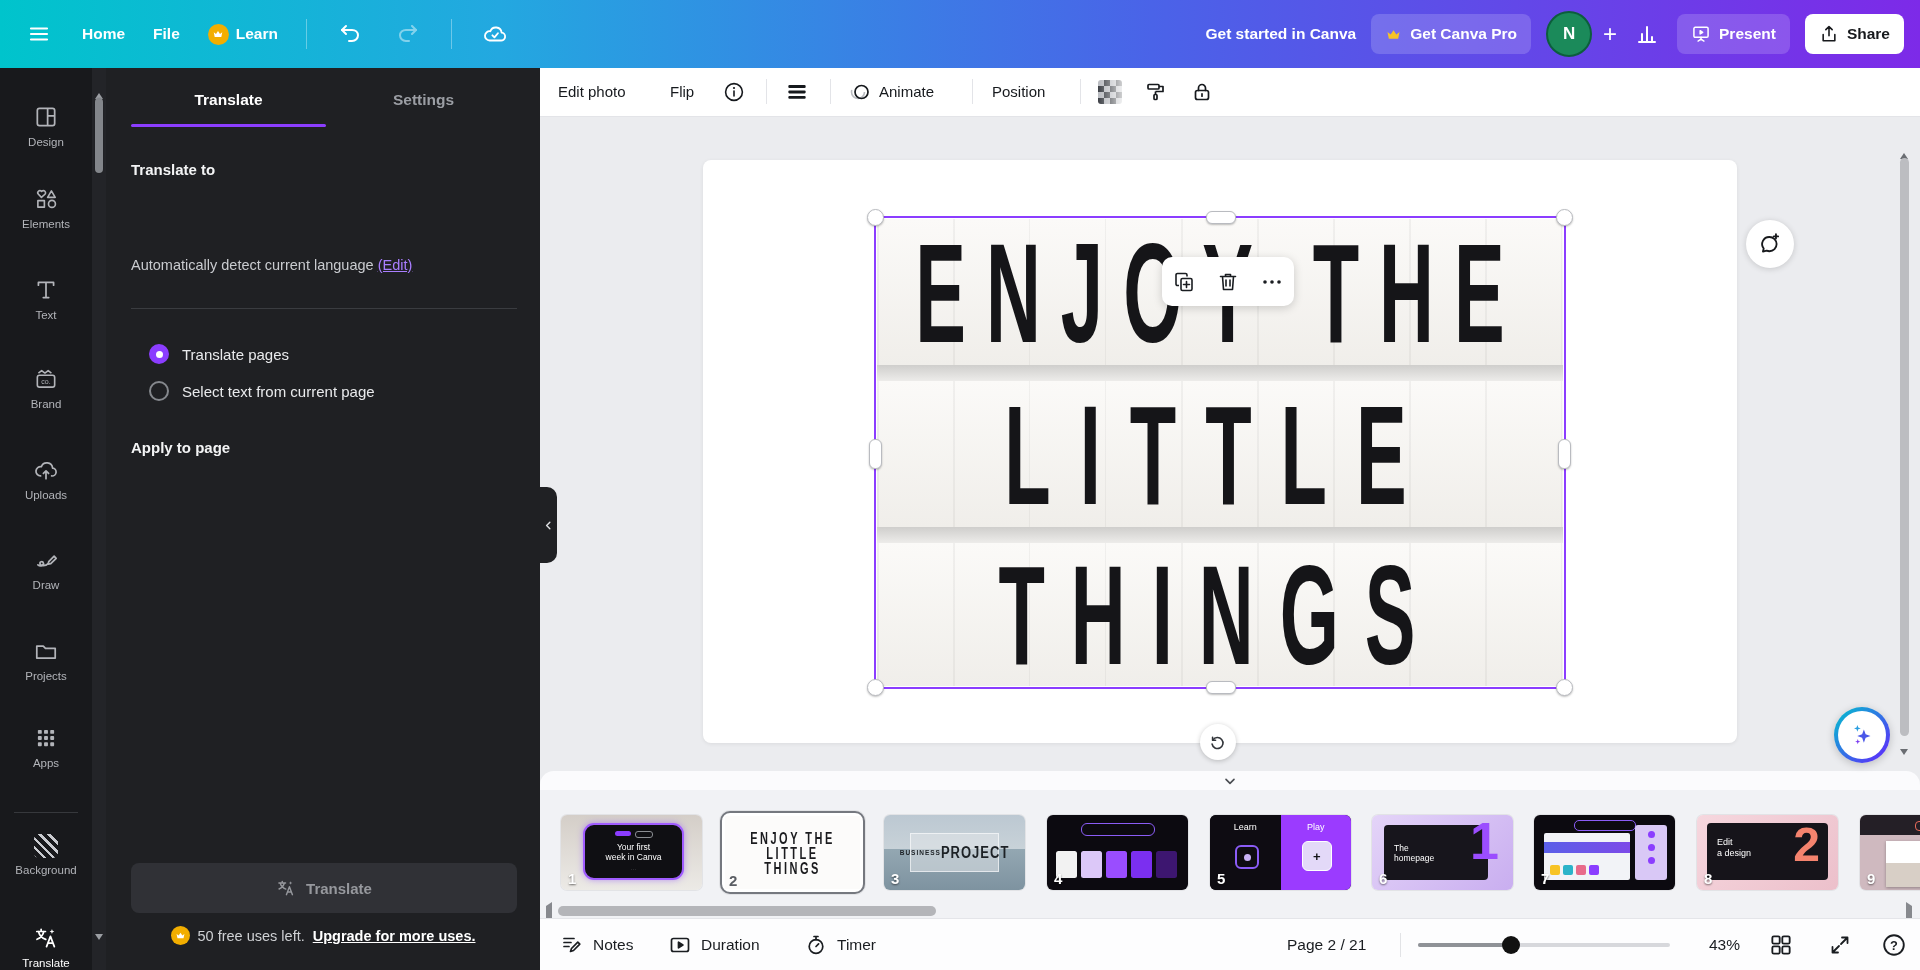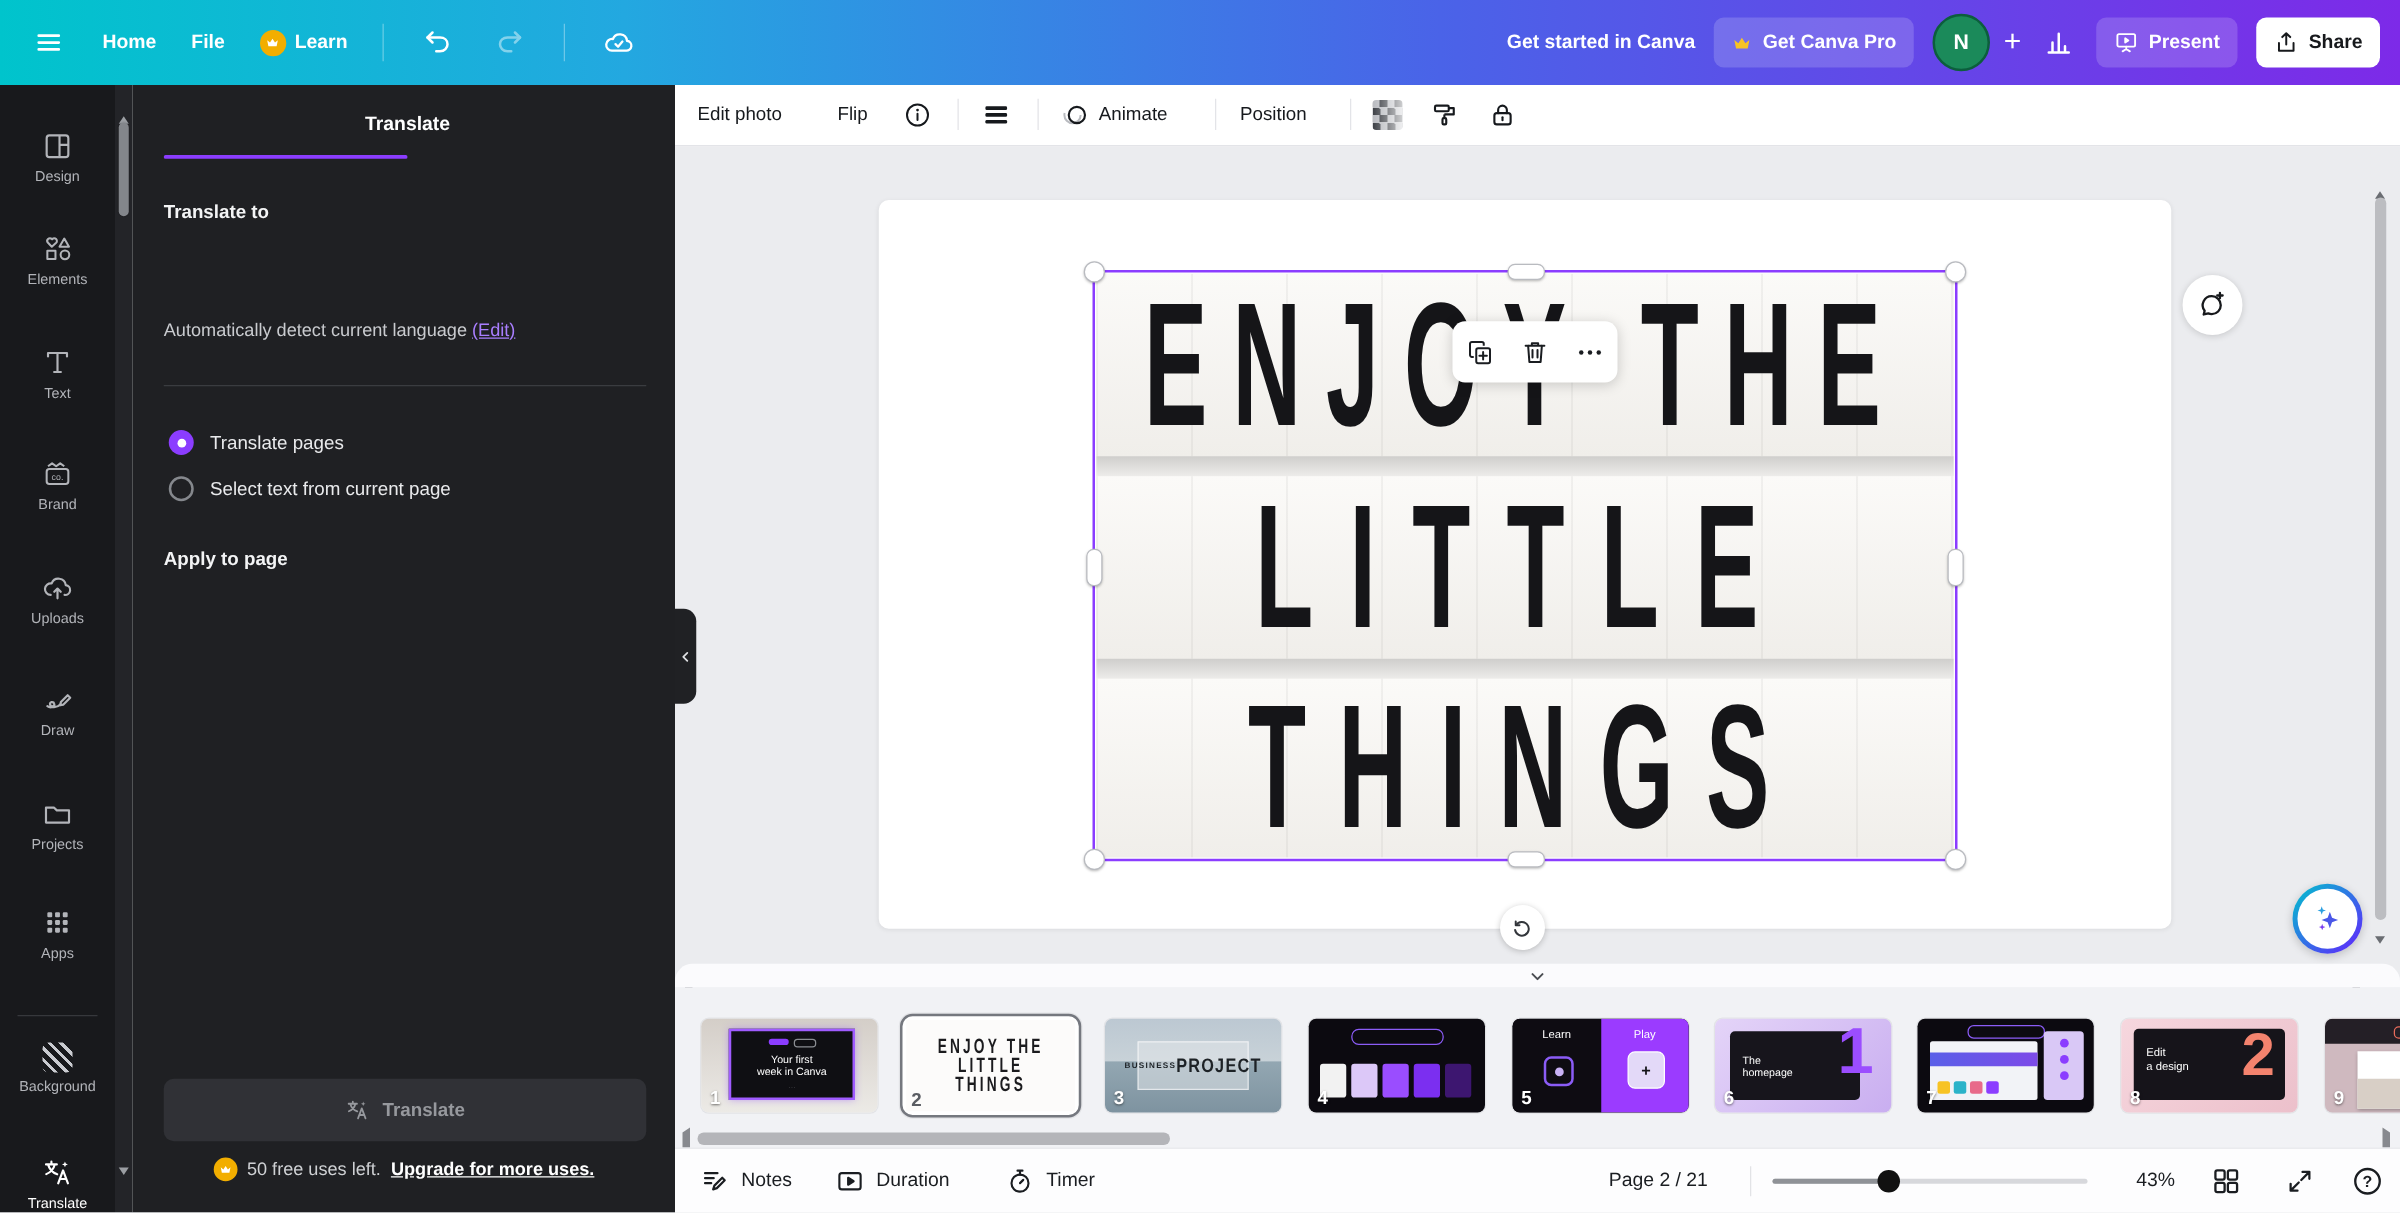--- a/index.html
+++ b/index.html
@@ -50,21 +50,21 @@
   .tab-underline{position:absolute;left:25px;top:56px;width:195px;height:3px;border-radius:2px;background:#8b3dff;}
   .p-label{position:absolute;left:25px;font-size:15px;font-weight:bold;color:#f3f4f5;}
   .dd{position:absolute;left:25px;width:386px;height:50px;border:1px solid #5a5d63;border-radius:8px;
     background:#141519;display:flex;align-items:center;padding:0 16px;box-sizing:border-box;cursor:pointer;}
   .dd .val{flex:1;font-size:15px;}
   .dd .ph{color:#8f9297;}
   .dd .set{color:#e6e7e9;}
   .p-note{position:absolute;left:25px;font-size:14.5px;color:#c9cbcf;}
   .p-link{color:#a97eff;text-decoration:underline;cursor:pointer;}
   .p-div{position:absolute;left:25px;width:386px;height:1px;background:#3a3c40;}
-  .radio-row{position:absolute;left:29px;display:flex;align-items:center;gap:13px;cursor:pointer;}
+  .radio-row{position:absolute;left:43px;display:flex;align-items:center;gap:13px;cursor:pointer;}
   .radio{width:20px;height:20px;border-radius:50%;box-sizing:border-box;flex:none;}
   .radio.on{background:#8b3dff;position:relative;}
   .radio.on::after{content:"";position:absolute;left:6.5px;top:6.5px;width:7px;height:7px;border-radius:50%;background:#fff;}
   .radio.off{border:2px solid #85888d;background:transparent;}
   .radio-lb{font-size:15px;color:#e9eaec;}
   .translate-btn{position:absolute;left:25px;top:795px;width:386px;height:50px;border-radius:8px;background:#303136;
     display:flex;align-items:center;justify-content:center;gap:10px;color:#96989d;font-size:15px;font-weight:bold;cursor:pointer;}
   .usage{position:absolute;left:0;top:858px;width:434px;display:flex;align-items:center;justify-content:center;gap:8px;
     font-size:14.5px;color:#cfd1d4;}
   .usage .crown-badge{width:19px;height:19px;}
@@ -131,21 +131,21 @@
   .strip-tab{position:absolute;left:664px;top:703px;width:52px;height:19px;display:flex;align-items:center;justify-content:center;
     color:#4a4d52;cursor:pointer;}
   .strip{position:absolute;left:0;top:722px;width:1380px;height:114px;background:#f1f2f5;}
   .thumb{position:absolute;top:25px;width:141px;height:75px;border-radius:6px;overflow:hidden;cursor:pointer;
     box-shadow:0 0 0 1px rgba(0,0,0,.06);}
   .tnum{position:absolute;left:7px;bottom:3px;color:#fff;font-weight:bold;font-size:15px;
     text-shadow:0 1px 2px rgba(0,0,0,.55);z-index:5;}
   
   .t1{background:linear-gradient(180deg,#d4cec8,#eceae6);}
   .t1s{position:absolute;left:22px;top:8px;right:18px;bottom:10px;background:#0f0f13;border:2px solid #a05cff;
-    border-radius:0;box-shadow:0 0 6px rgba(140,70,255,.5);}
+    border-radius:11px;box-shadow:0 0 6px rgba(140,70,255,.5);}
   .t1pills{position:absolute;top:6px;left:0;right:0;display:flex;justify-content:center;gap:4px;}
   .t1pills i{width:16px;height:5px;border-radius:3px;}
   .t1txt{position:absolute;top:17px;left:0;right:0;text-align:center;color:#fff;font-size:8.5px;line-height:10px;}
   .t1sub{position:absolute;bottom:6px;left:0;right:0;text-align:center;color:#9a9ca2;font-size:3.5px;}
   
   .thumb.sel2{top:21px;left:180px;width:145px;height:83px;background:#fff;border:2px solid #75787f;border-radius:10px;
     box-sizing:border-box;padding:3px;}
   .t2in{width:100%;height:100%;background:#fcfbfa;display:flex;flex-direction:column;align-items:center;justify-content:center;
     gap:3px;font-weight:bold;color:#1b1b1e;}
   .t2in div{font-size:11px;letter-spacing:2.5px;transform:scaleY(1.5);}
@@ -405,20 +405,21 @@
 
 <div class="gutter">
   <div class="abs" style="left:2.5px;top:8px"><span class="tri-up"></span></div>
   <div class="thumb"></div>
   <div class="abs" style="left:2.5px;bottom:12px"><span class="tri-dn"></span></div>
 </div>
 
 <div class="panel">
   <div class="tabs">
     <div class="tab on">Translate</div>
+    <div class="tab off">Settings</div>
   </div>
   <div class="tab-underline"></div>
 
   <div class="p-label" style="top:93px">Translate to</div>
 
 
   <div class="p-note" style="top:189px">
     <span>Automatically detect current language</span>
     <span class="p-link">(Edit)</span>
   </div>

